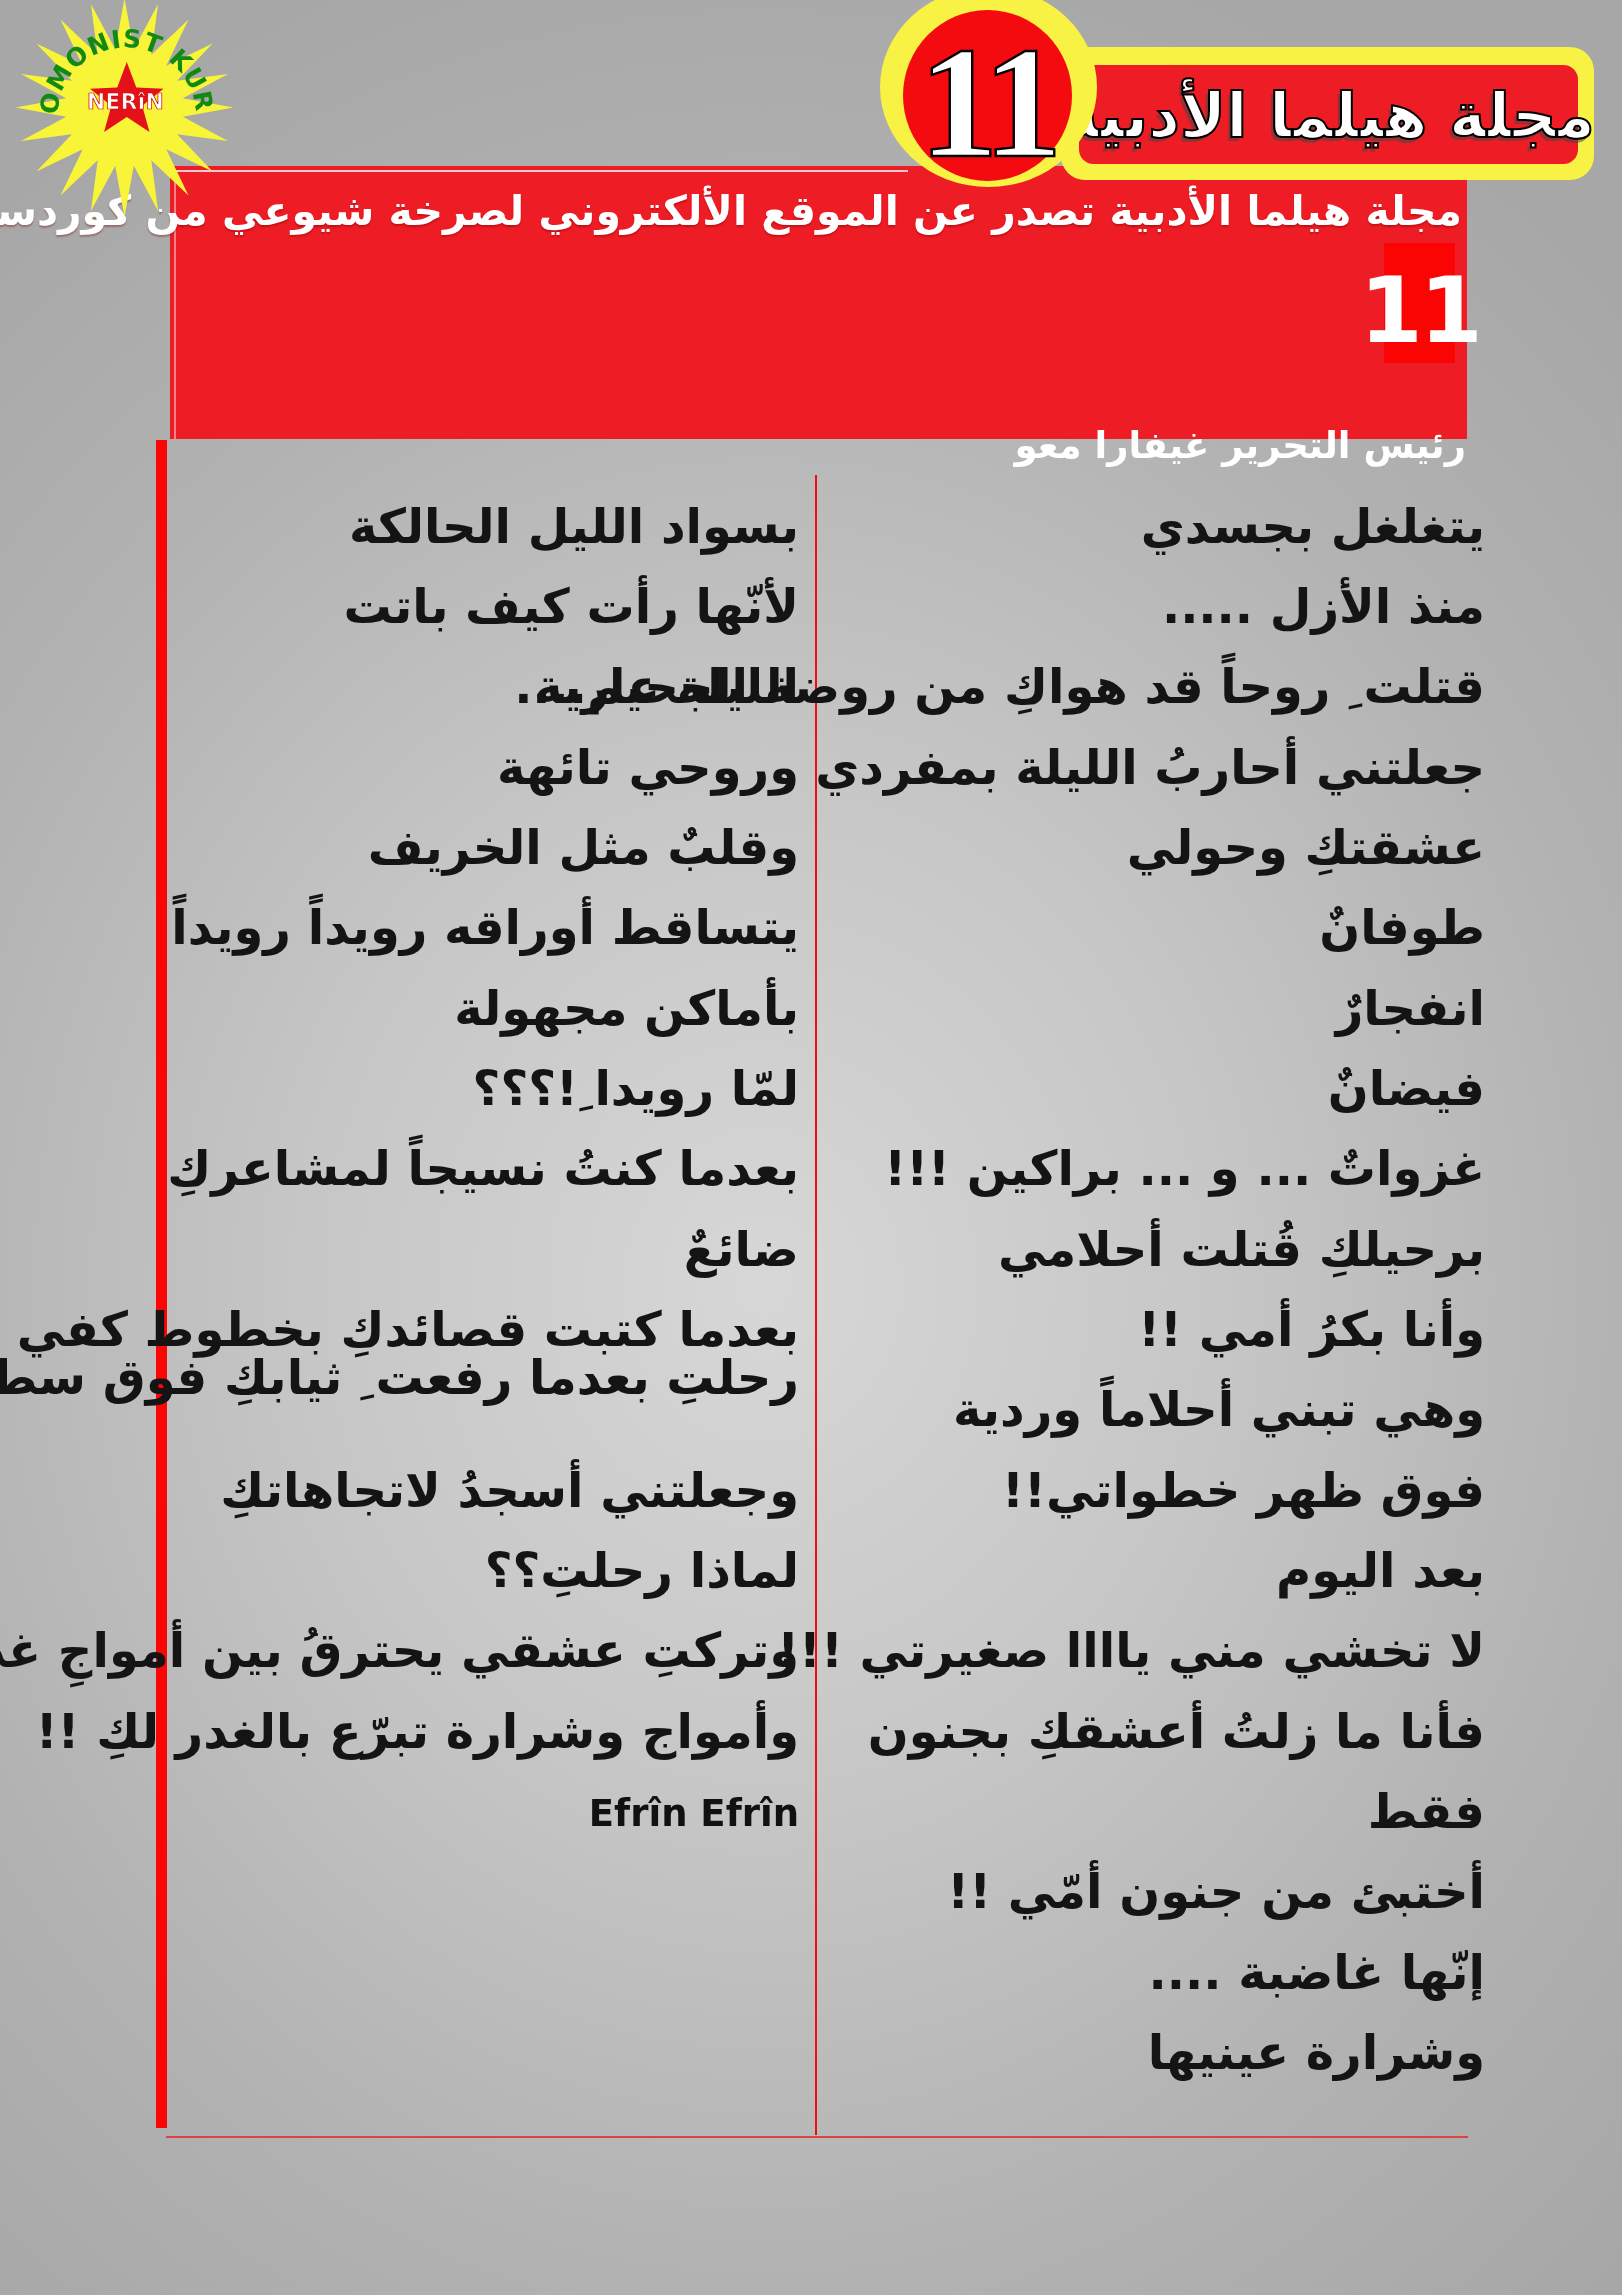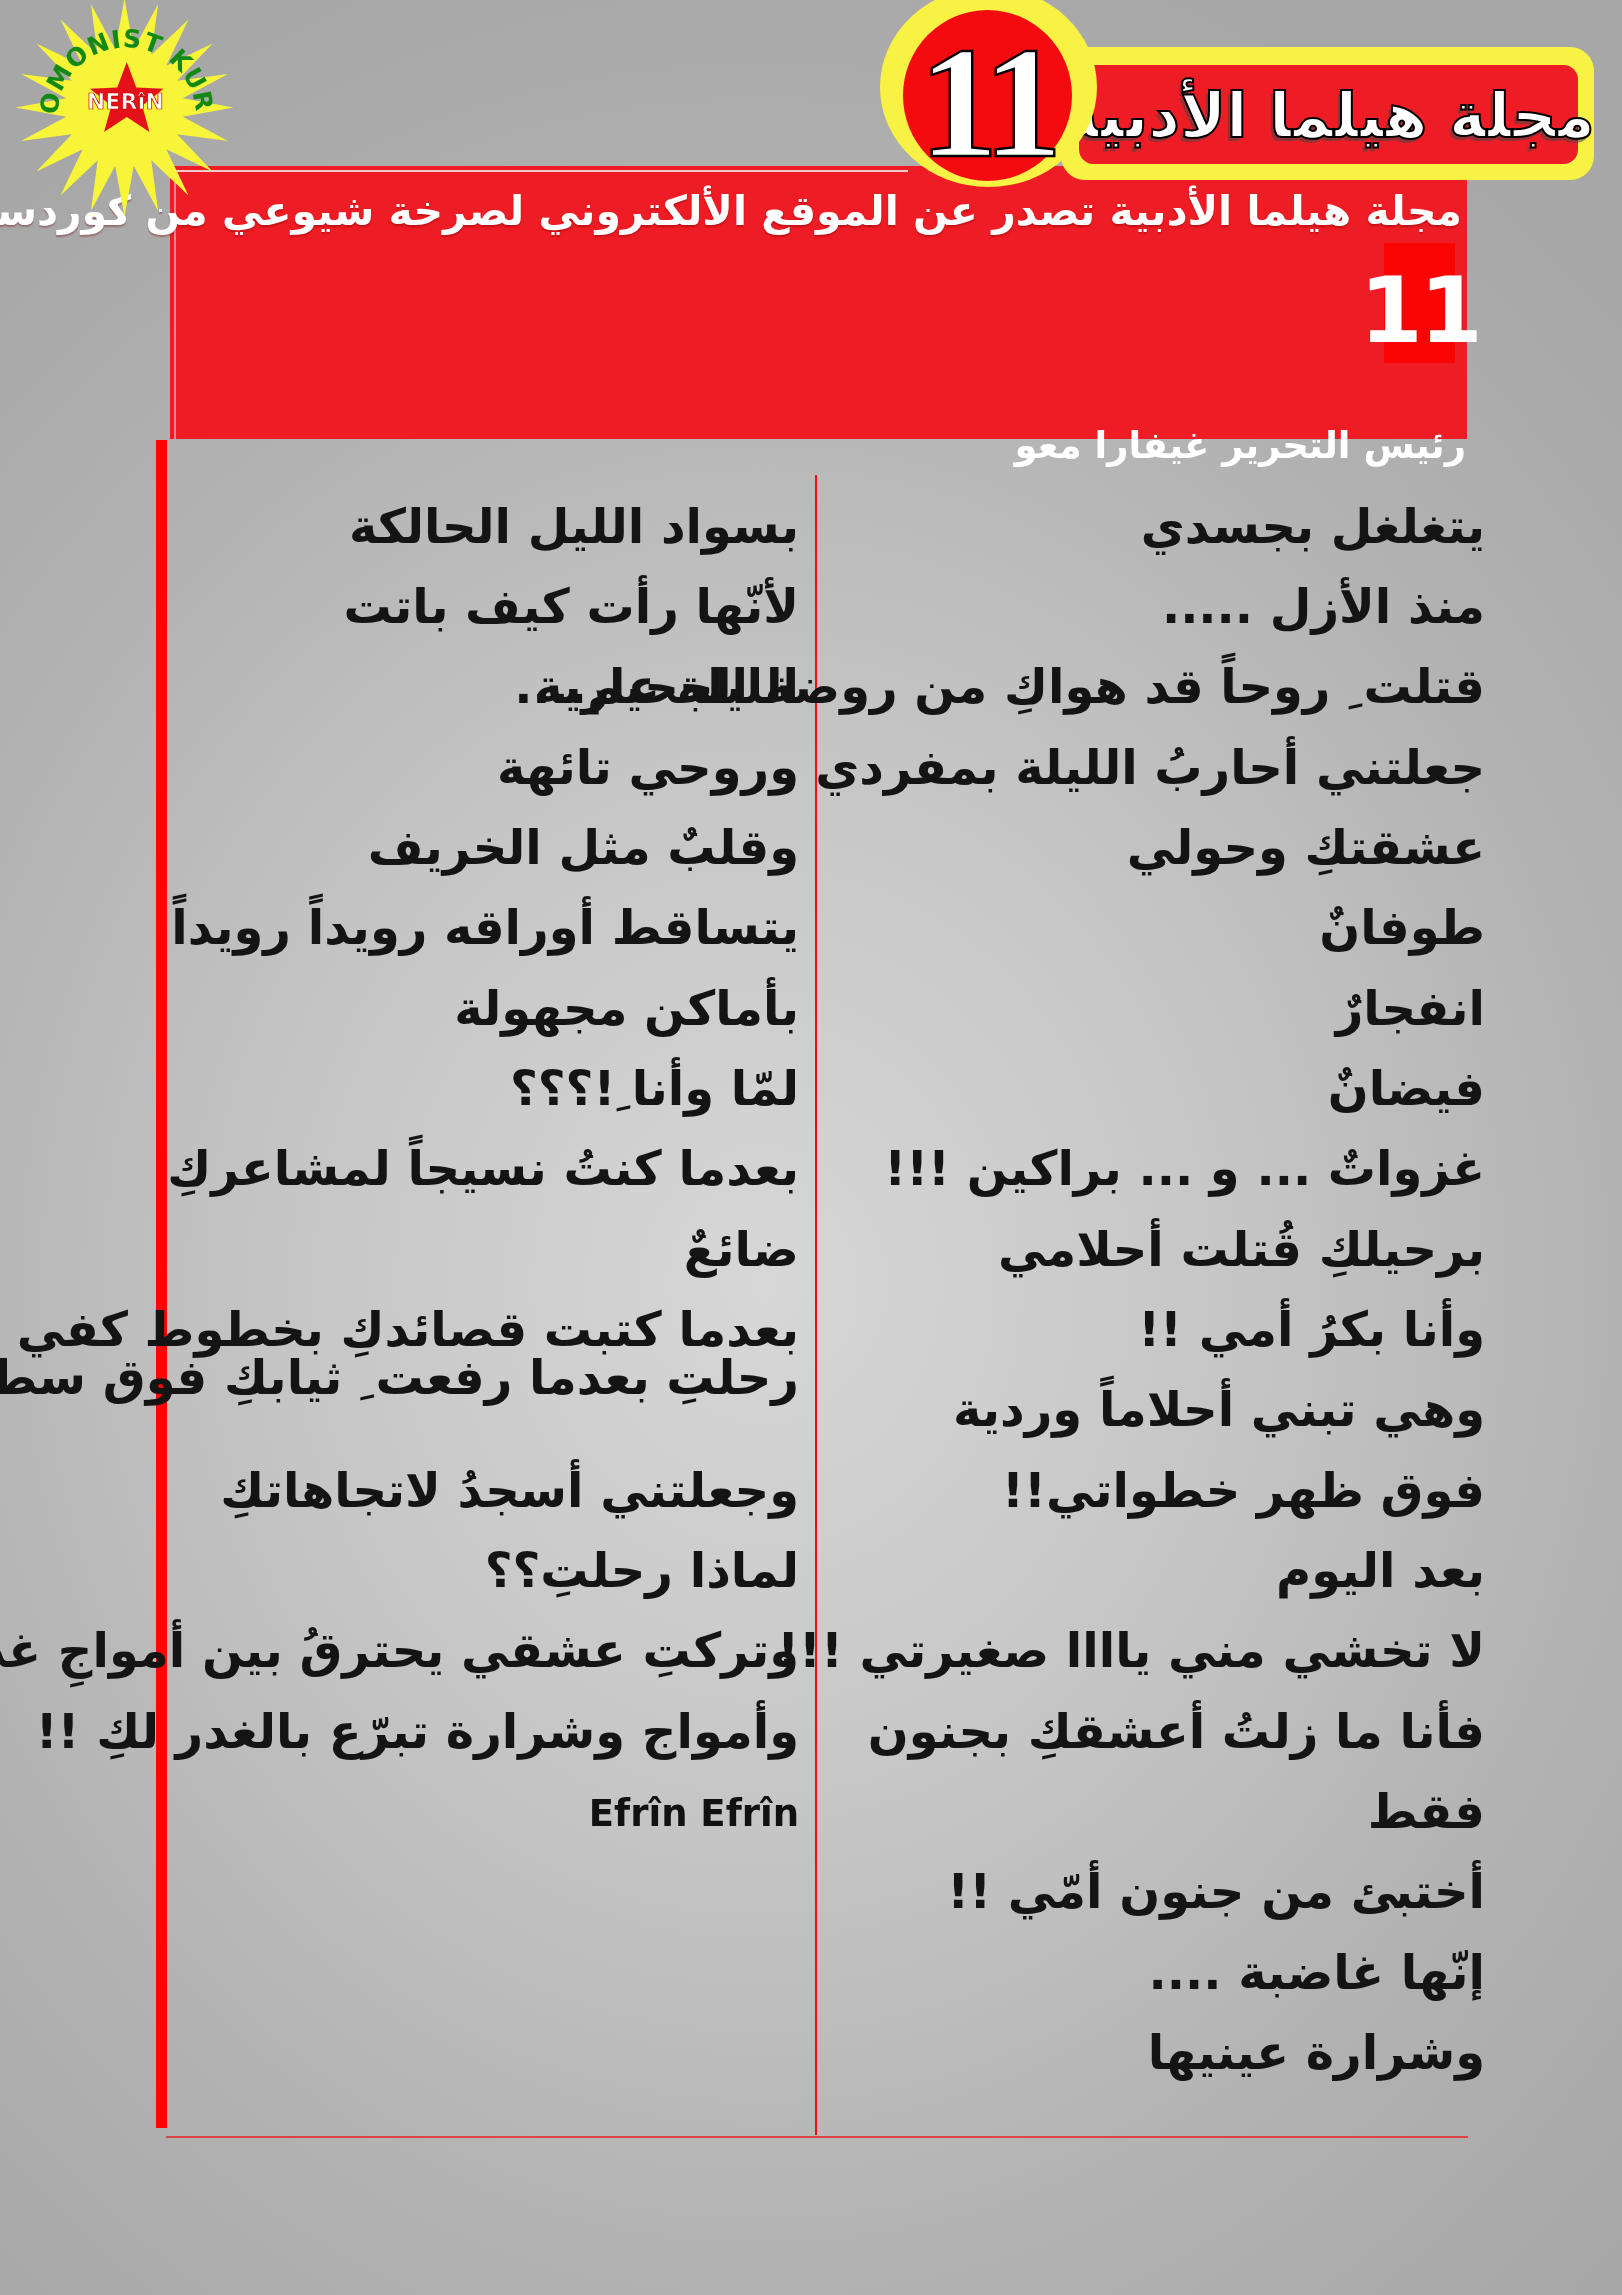--- a/index.html
+++ b/index.html
@@ -166,21 +166,21 @@
   <div class="poem-line r-col" style="top:1947px">إنّها غاضبة ....</div>
   <div class="poem-line r-col" style="top:2027px">وشرارة عينيها</div>
 
   <div class="poem-line l-col" style="top:501px">بسواد الليل الحالكة</div>
   <div class="poem-line l-col" style="top:581px">لأنّها رأت كيف باتت</div>
   <div class="poem-line l-col" style="top:661px">الليلة عارية</div>
   <div class="poem-line l-col" style="top:742px">وروحي تائهة</div>
   <div class="poem-line l-col" style="top:822px">وقلبٌ مثل الخريف</div>
   <div class="poem-line l-col" style="top:902px">يتساقط أوراقه رويداً رويداً</div>
   <div class="poem-line l-col" style="top:983px">بأماكن مجهولة</div>
-  <div class="poem-line l-col" style="top:1063px">لمّا وأنا ِ!؟؟؟</div>
+  <div class="poem-line l-col" style="top:1063px">لمّا رويدا ِ!؟؟؟</div>
   <div class="poem-line l-col" style="top:1143px">بعدما كنتُ نسيجاً لمشاعركِ</div>
   <div class="poem-line l-col" style="top:1224px">ضائعٌ</div>
   <div class="poem-line l-col" style="top:1304px">بعدما كتبت قصائدكِ بخطوط كفي</div>
   <div class="poem-line l-col" style="top:1352px">رحلتِ بعدما رفعت ِ ثيابكِ فوق سطح بيتنا</div>
   <div class="poem-line l-col" style="top:1465px">وجعلتني أسجدُ لاتجاهاتكِ</div>
   <div class="poem-line l-col" style="top:1545px">لماذا رحلتِ؟؟</div>
   <div class="poem-line l-col" style="top:1625px">وتركتِ عشقي يحترقُ بين أمواجِ غدركِ</div>
   <div class="poem-line l-col" style="top:1706px">وأمواج وشرارة تبرّع بالغدر لكِ !!</div>
 
   <div id="signature">Efrîn Efrîn</div>

